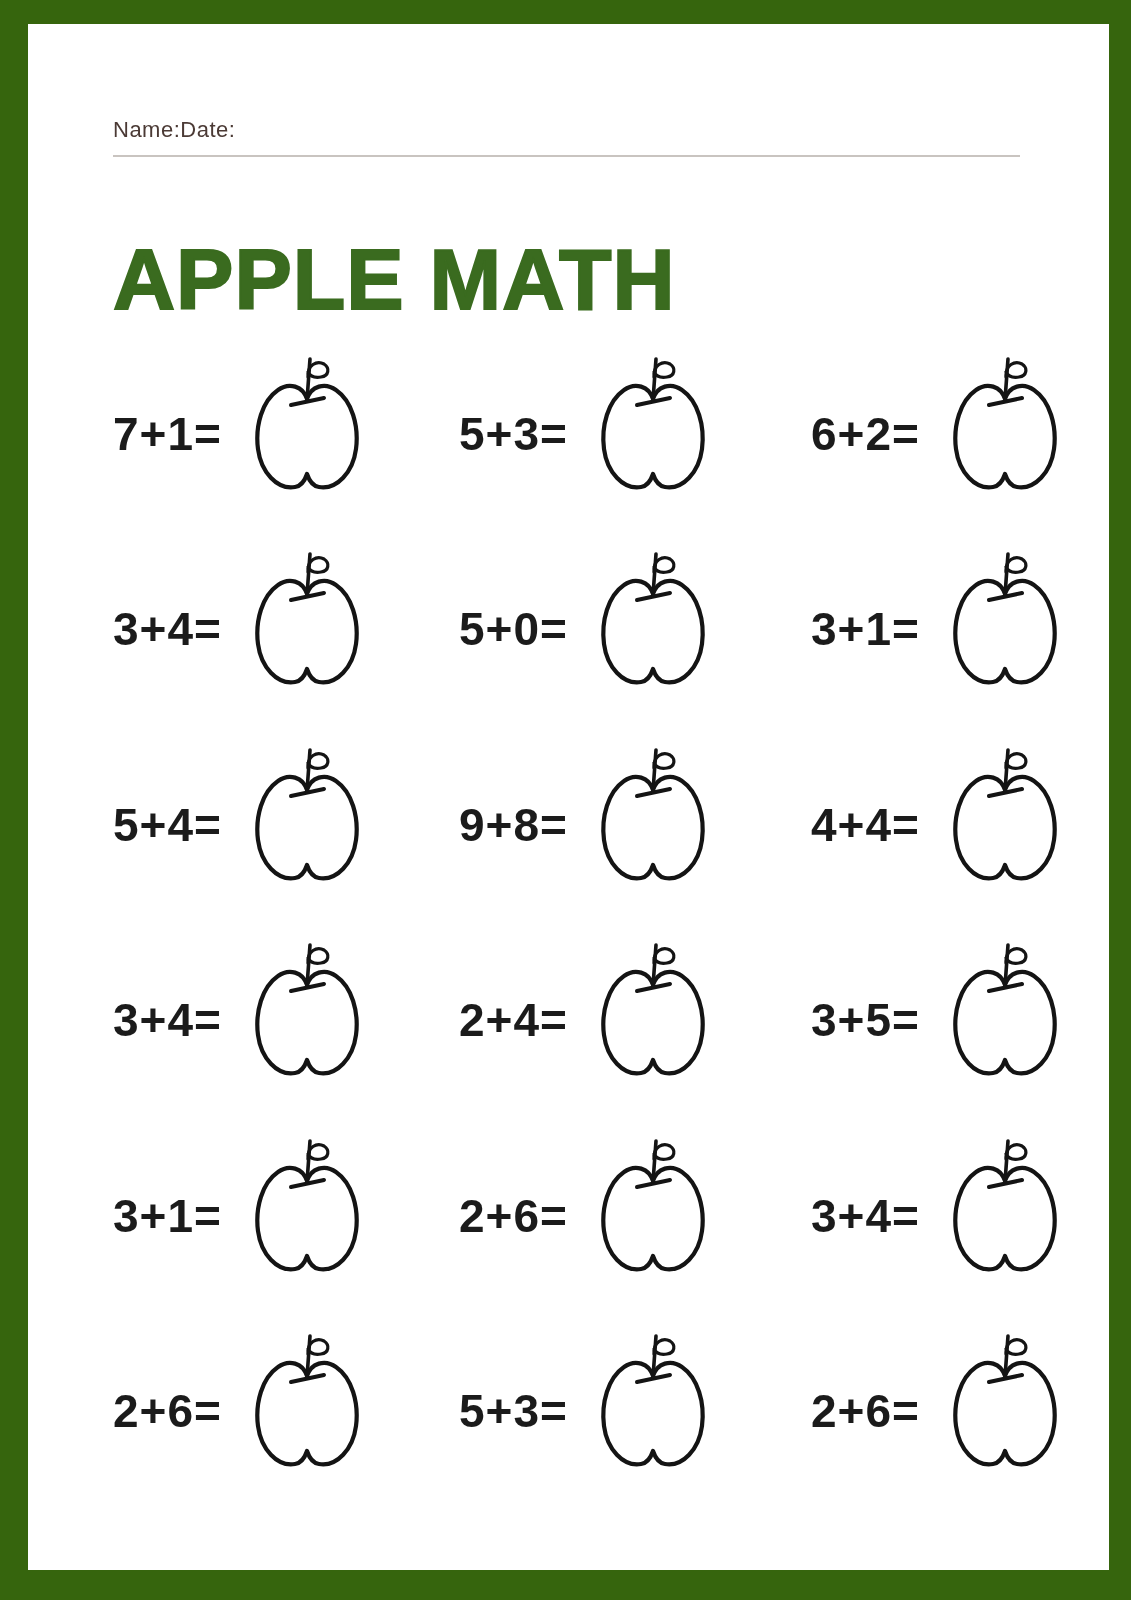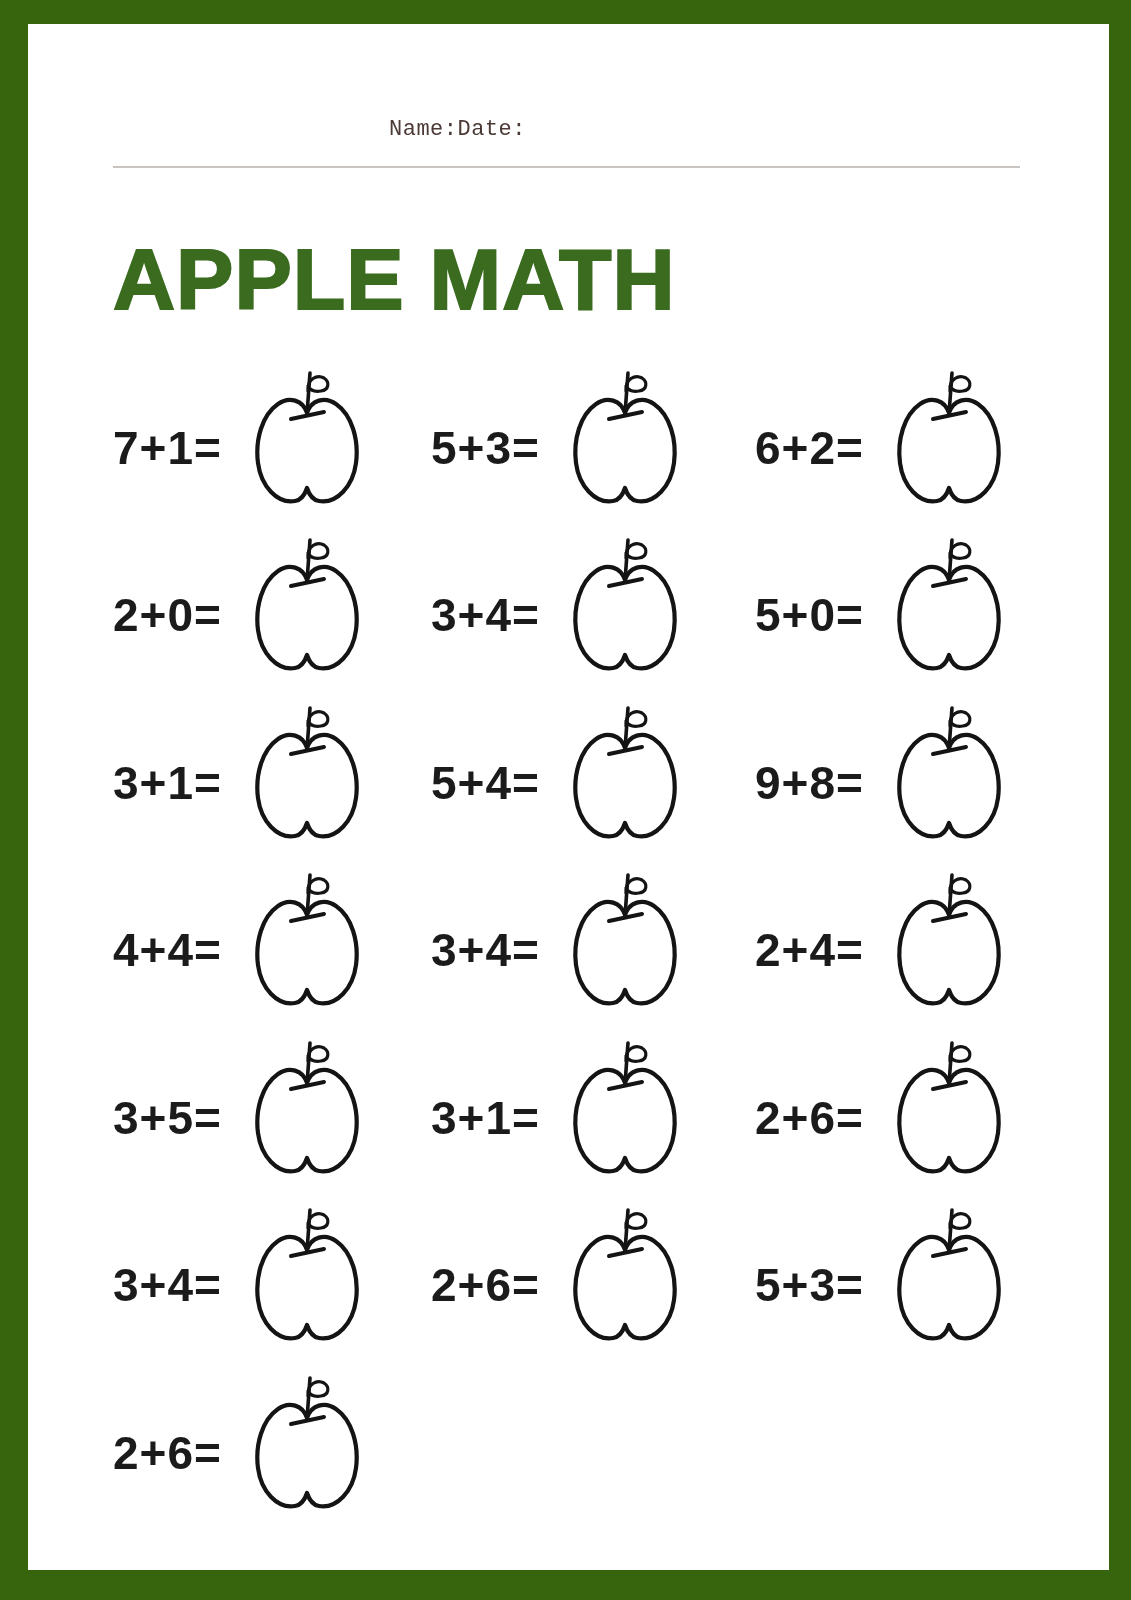--- a/index.html
+++ b/index.html
@@ -26,27 +26,26 @@
     height: 100%;
   }
   .header-row {
     position: absolute;
     top: 93px;
     left: 0;
     width: 100%;
     display: flex;
     align-items: baseline;
     padding-right: 218px;
-    justify-content: center;
+    justify-content: flex-start;
     border-bottom: 2px solid #c9c4c0;
-    padding-bottom: 24px;
+    padding-bottom: 12px;
     color: var(--text-brown, #4b3a35);
     font-size: 22px;
     letter-spacing: 0.5px;
-    font-family: Liberation Mono, monospace;
   }
   .title {
     position: absolute;
     top: 158px;
     left: 0;
     font-size: 86px;
     font-weight: bold;
     letter-spacing: 1px;
     color: var(--title-green, #3a6b1f);
     margin-top: 48px;
@@ -55,26 +54,27 @@
   .subtitle {
     position: absolute;
     top: 267px;
     left: 2px;
     font-size: 27px;
     color: var(--text-brown, #4b3a35);
     letter-spacing: 0.2px;
   }
   .grid {
     position: absolute;
-    top: 330px;
+    top: 316px;
     left: 0;
     width: 907px;
     display: grid;
     grid-template-columns: 318px 324px 265px;
     grid-auto-rows: 167.5px;
+    gap: 28px;
   }
   .cell {
     display: flex;
     align-items: center;
     gap: 24px;
   }
   .expr {
     font-size: 46px;
     font-weight: bold;
     color: var(--ink, #1b1b1b);
@@ -135,33 +135,20 @@
       <path d="M63,6 L60,47" stroke-width="3.6"></path>
 
       <path d="M61,24 C60,12 70,7 77,11 C83,15 82,23 74,24 C68,25 63,23 61,19" stroke-width="3.2"></path>
 
       <path d="M44,52 L77,45" stroke-width="4"></path>
 
       <path d="M60,46 C56,33 42,29 31,37 C15,48 8,73 11,96 C14,119 30,137 48,134 C55,133 58,127 60,121 C62,127 65,133 72,134 C90,137 106,119 109,96 C112,73 105,48 89,37 C78,29 64,33 60,46 Z" stroke-width="4.2"></path>
     </svg>
   </div>
 
-  <div class="cell">
-    <span class="expr">2+0=</span>
-    <svg class="apple-svg" width="122" height="142" viewBox="0 0 120 142" fill="none" stroke="#141414" stroke-linecap="round" stroke-linejoin="round">
-
-      <path d="M63,6 L60,47" stroke-width="3.6"></path>
-
-      <path d="M61,24 C60,12 70,7 77,11 C83,15 82,23 74,24 C68,25 63,23 61,19" stroke-width="3.2"></path>
-
-      <path d="M44,52 L77,45" stroke-width="4"></path>
-
-      <path d="M60,46 C56,33 42,29 31,37 C15,48 8,73 11,96 C14,119 30,137 48,134 C55,133 58,127 60,121 C62,127 65,133 72,134 C90,137 106,119 109,96 C112,73 105,48 89,37 C78,29 64,33 60,46 Z" stroke-width="4.2"></path>
-    </svg>
-  </div>
 
   <div class="cell">
     <span class="expr">3+4=</span>
     <svg class="apple-svg" width="122" height="142" viewBox="0 0 120 142" fill="none" stroke="#141414" stroke-linecap="round" stroke-linejoin="round">
 
       <path d="M63,6 L60,47" stroke-width="3.6"></path>
 
       <path d="M61,24 C60,12 70,7 77,11 C83,15 82,23 74,24 C68,25 63,23 61,19" stroke-width="3.2"></path>
 
       <path d="M44,52 L77,45" stroke-width="4"></path>

